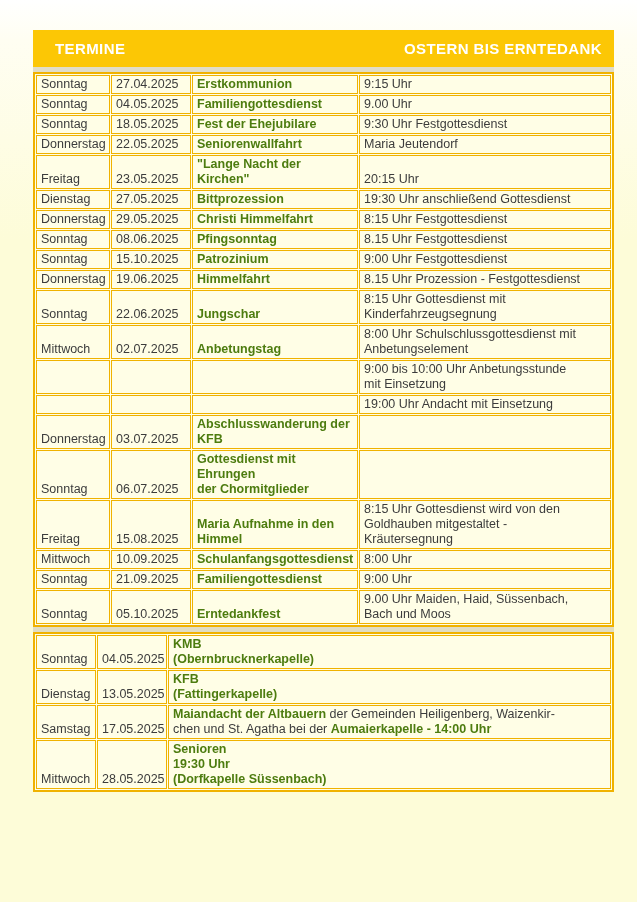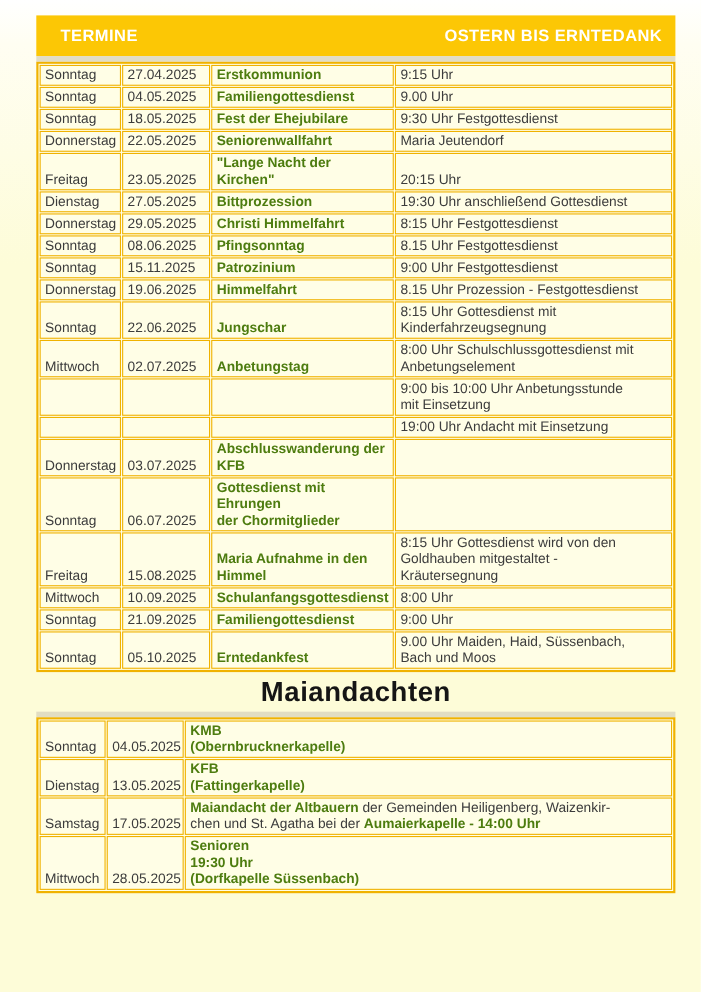--- a/index.html
+++ b/index.html
@@ -2,21 +2,21 @@
 <html><head>
 <meta charset="utf-8">
 <style>
   html,body{margin:0;padding:0;}
   body{
     width:637px;height:902px;overflow:hidden;
     background:linear-gradient(180deg,#ffffff 0px,#fffef2 40px,#fdfcd8 240px,#fdfcd8 100%);
     font-family:"Liberation Sans","DejaVu Sans",sans-serif;
     color:#3c3c3c;
   }
-  .sheet{position:relative;width:581px;margin-left:33px;padding-top:14px;}
+  .sheet{position:relative;width:581px;margin-left:33px;padding-top:30px;}
 
   
   .topbar{
     height:37px;background:#fcc705;color:#ffffff;
     display:flex;align-items:center;justify-content:space-between;
     font-weight:bold;font-size:15px;letter-spacing:.4px;
     padding:0 12px 0 22px;box-sizing:border-box;
   }
   .bar-shadow{height:5px;background:#d9d5bd;opacity:.8;}
 
@@ -106,21 +106,21 @@
           <td>8:15 Uhr Festgottesdienst</td>
         </tr>
         <tr>
           <td>Sonntag</td>
           <td>08.06.2025</td>
           <td class="bold">Pfingsonntag</td>
           <td>8.15 Uhr Festgottesdienst</td>
         </tr>
         <tr>
           <td>Sonntag</td>
-          <td>15.11.2025</td>
+          <td>15.10.2025</td>
           <td class="bold">Patrozinium</td>
           <td>9:00 Uhr Festgottesdienst</td>
         </tr>
         <tr>
           <td>Donnerstag</td>
           <td>19.06.2025</td>
           <td class="bold">Himmelfahrt</td>
           <td>8.15 Uhr Prozession - Festgottesdienst</td>
         </tr>
         <tr>
@@ -188,21 +188,20 @@
         <tr>
           <td>Sonntag</td>
           <td>05.10.2025</td>
           <td class="bold">Erntedankfest</td>
           <td>9.00 Uhr Maiden, Haid, Süssenbach,
 Bach und Moos</td>
         </tr>
       </tbody>
   </table>
 
-  <div class="mai-title">Maiandachten</div>
   <div class="bar-shadow"></div>
 
   <table class="mai">
     <colgroup>
         <col class="c1">
         <col class="c2">
         <col class="c3">
       </colgroup>
     <tbody id="mai-body">
         <tr>

